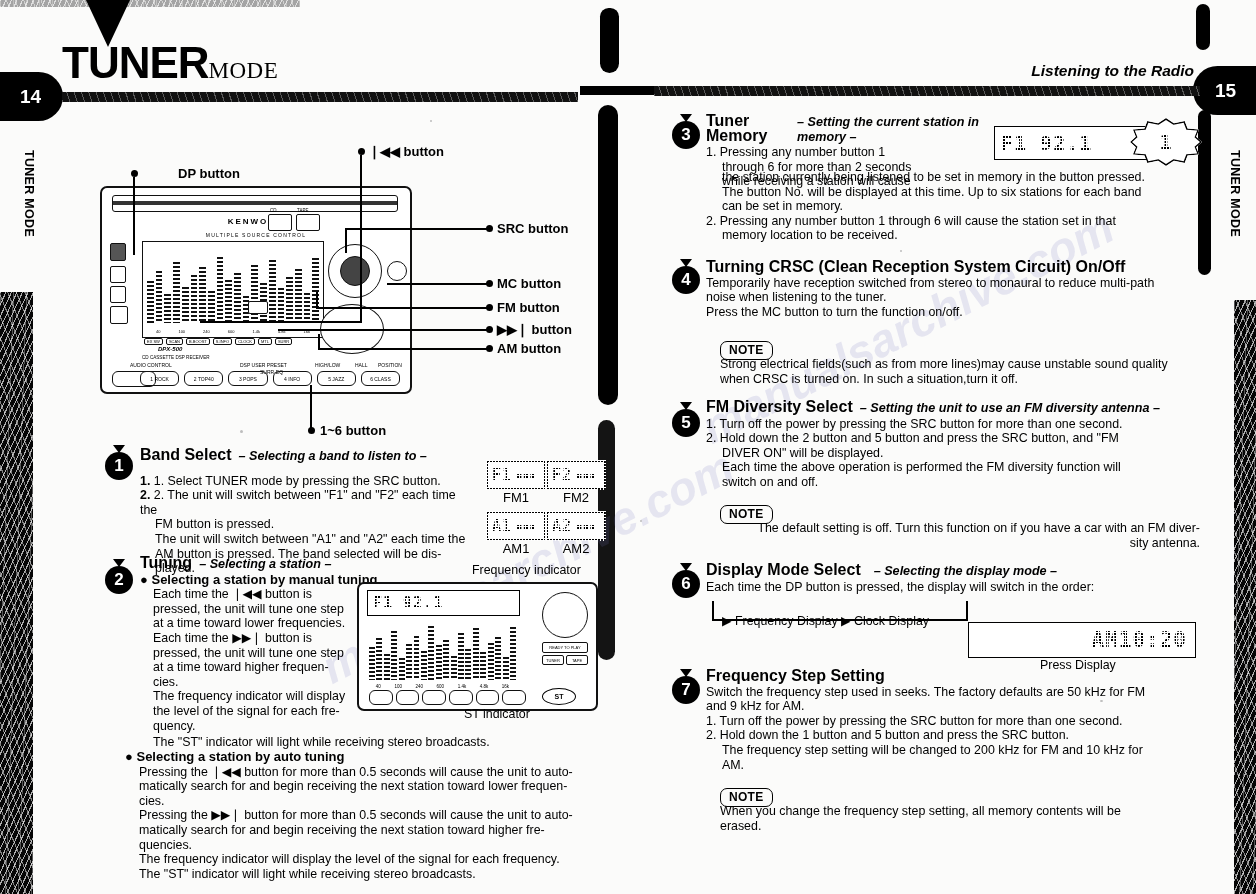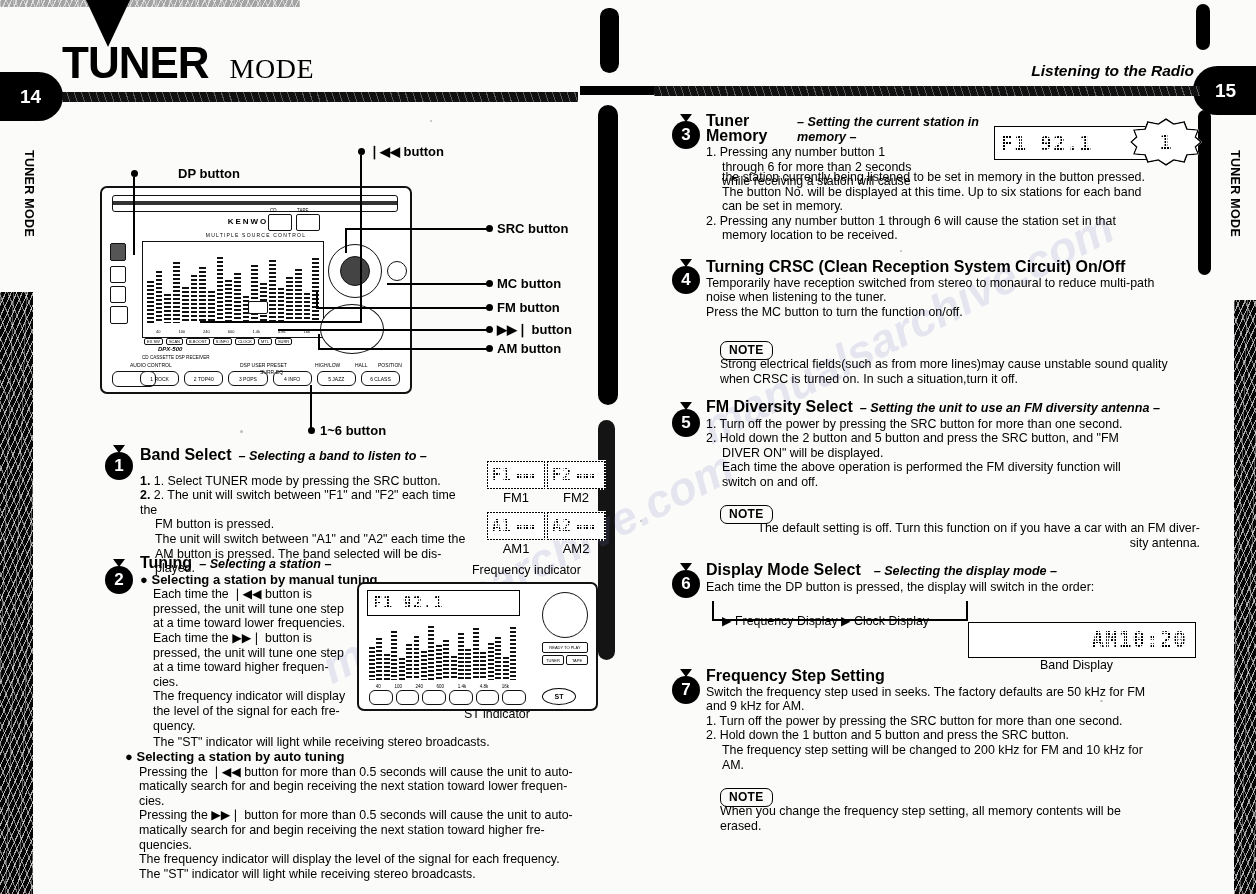--- a/index.html
+++ b/index.html
@@ -29,21 +29,21 @@
   
   .vtab{position:absolute;font-weight:bold;font-size:12.5px;letter-spacing:.3px;
         writing-mode:vertical-rl;text-orientation:mixed;white-space:nowrap;}
   .vtab.left{left:22px;top:150px;}
   .vtab.right{right:14px;top:150px;}
 
   
   .hdr-title{position:absolute;left:62px;top:41px;display:flex;align-items:baseline;}
   .hdr-title .big{font-size:44px;font-weight:bold;letter-spacing:-1px;line-height:1;
         font-family:"Liberation Sans",sans-serif;}
-  .hdr-title .small{font-size:28px;margin-left:21px;font-family:"Liberation Serif",serif;
+  .hdr-title .small{font-size:23px;margin-left:0;font-family:"Liberation Serif",serif;
         letter-spacing:.5px;}
   .hdr-rule{position:absolute;left:62px;top:92px;width:516px;height:10px;background:#111;}
   .hdr-rule::after{content:"";position:absolute;inset:0;
       background:repeating-linear-gradient(72deg, rgba(255,255,255,.30) 0 1px, rgba(255,255,255,0) 1px 7px);}
   .hdr-rule-r{position:absolute;left:654px;top:86px;width:546px;height:10px;background:#111;}
   .hdr-rule-r::after{content:"";position:absolute;inset:0;
       background:repeating-linear-gradient(72deg, rgba(255,255,255,.30) 0 1px, rgba(255,255,255,0) 1px 7px);}
   .hdr-sub{position:absolute;right:62px;top:62px;font-size:15.5px;font-weight:bold;
         font-style:italic;margin-left:8px;}
 
@@ -485,21 +485,21 @@
   </div>
 
   <div class="col" style="left:722px;top:614px;">
     <span>▶ Frequency Display ▶ Clock Display</span>
   </div>
   <div class="flowbox" style="left:712px;top:601px;width:252px;height:18px;"></div>
 
   <div class="lcd" style="position:absolute;left:968px;top:622px;width:218px;height:34px;display:flex;align-items:center;justify-content:flex-end;padding-right:8px;">
     <span class="dotfont dotmask" style="font-size:21px;">AM10:20</span>
   </div>
-  <div class="figlabel" style="left:1040px;top:658px;">Band Display</div>
+  <div class="figlabel" style="left:1040px;top:658px;">Press Display</div>
 
   <div class="numcircle" style="left:672px;top:676px;">7</div>
   <div class="col" style="left:706px;top:669px;width:490px;">
     <div class="sect-title">Frequency Step Setting</div>
     <div style="margin-top:1px;">Switch the frequency step used in seeks. The factory defaults are 50 kHz for FM</div>
     <div>and 9 kHz for AM.</div>
     <div>1. Turn off the power by pressing the SRC button for more than one second.</div>
     <div>2. Hold down the 1 button and 5 button and press the SRC button.</div>
     <div style="padding-left:16px;">The frequency step setting will be changed to 200 kHz for FM and 10 kHz for</div>
     <div style="padding-left:16px;">AM.</div>

